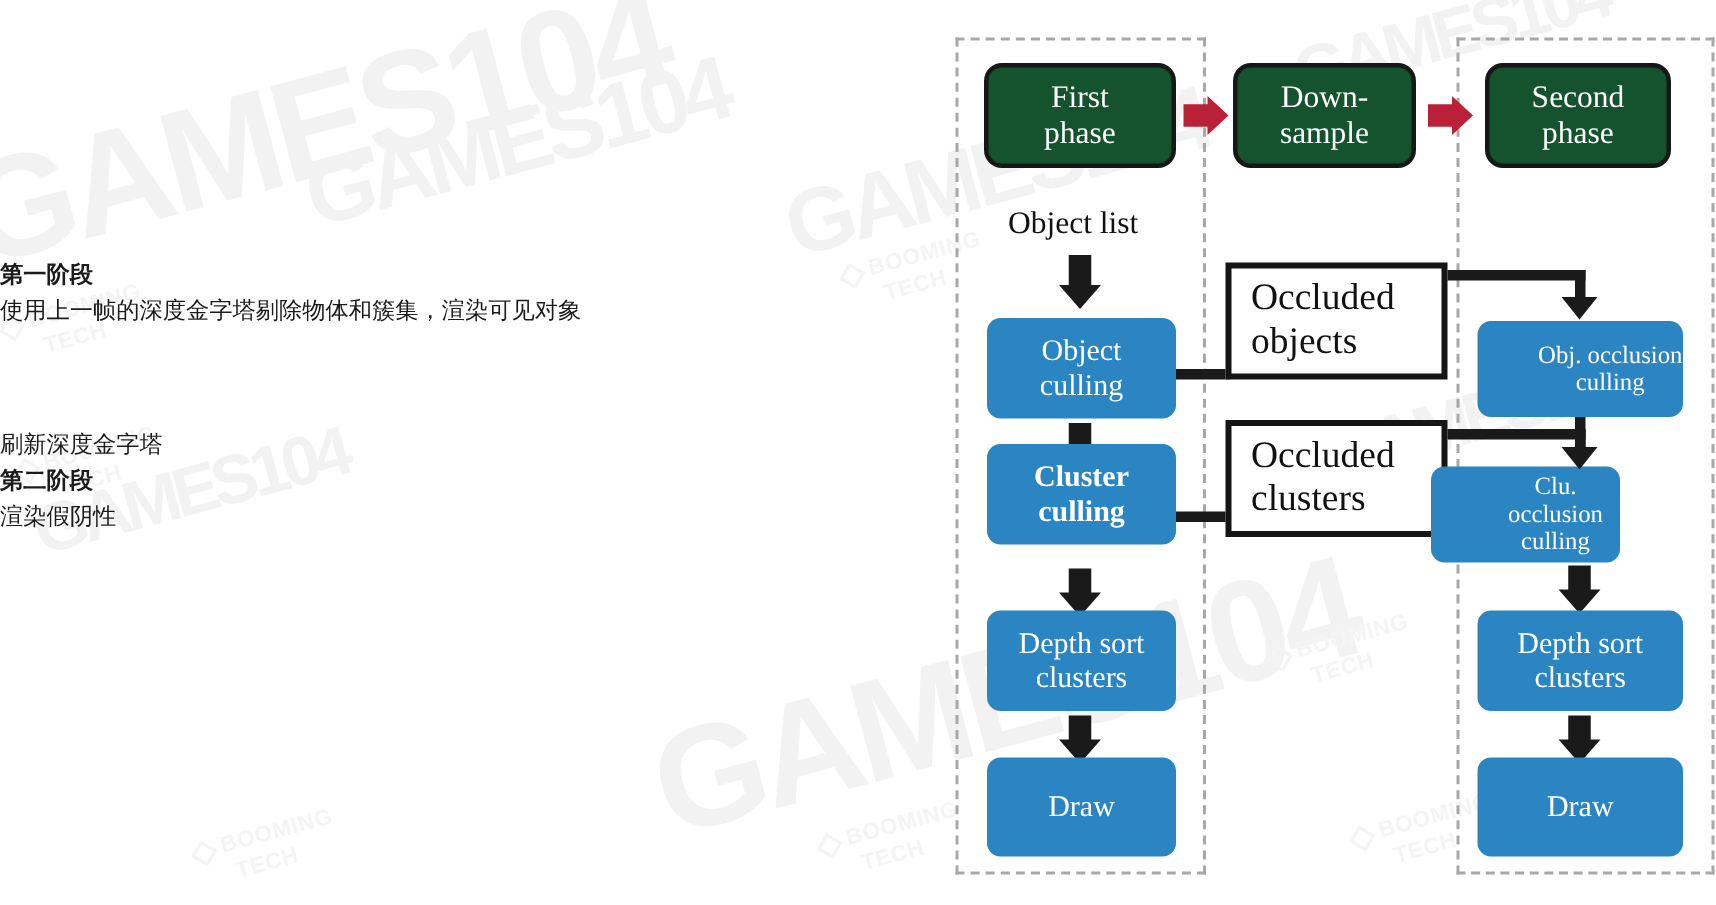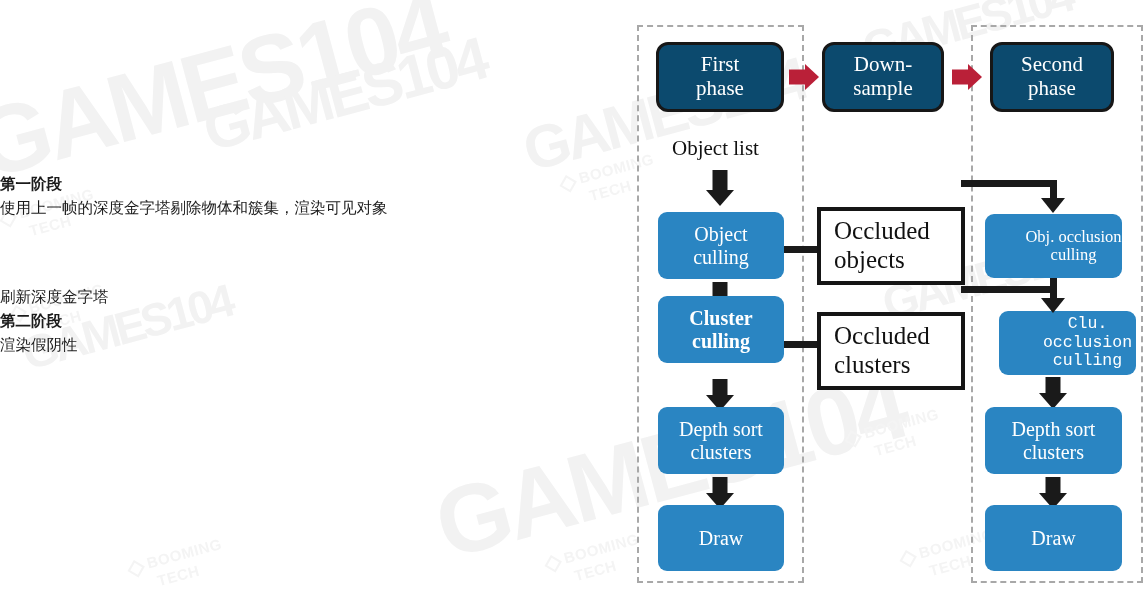--- a/index.html
+++ b/index.html
@@ -62,21 +62,21 @@
 
   .node {
     position: absolute;
     display: flex; align-items: center; justify-content: center;
     text-align: center;
     font-family: "Liberation Serif", serif;
     line-height: 1.12;
     z-index: 4;
   }
   .node.red {
-    background: #0c4a6e;
+    background: #14532d;
     border: 3px solid #171717;
     border-radius: 12px;
     color: #ffffff;
     font-size: 21px;
   }
   .node.blue {
     background: #2a85c2;
     border-radius: 9px;
     color: #ffffff;
     font-size: 20px;
@@ -84,21 +84,20 @@
   .node.blue.small { font-size: 16.5px; padding-left: 40px; }
   .node.white {
     background: #ffffff;
     border: 4px solid #151515;
     color: #111111;
     font-size: 25px;
     justify-content: flex-start;
     text-align: left;
     padding-left: 13px;
     line-height: 1.15;
-    margin-top: 32px;
   }
 
   .plain-label {
     position: absolute;
     font-family: "Liberation Serif", serif;
     font-size: 21px; color: #111111;
     z-index: 4; white-space: nowrap;
   }
 
   
@@ -249,21 +248,21 @@
     <div class="conn-arrowhead" style="left:1041px; top:198px;"></div>
 
     <div class="conn" style="left:961px; top:286px; width:96px; height:7px;"></div>
     <div class="conn" style="left:1050px; top:286px; width:7px; height:17px;"></div>
     <div class="conn-arrowhead" style="left:1041px; top:298px;"></div>
 
     <div class="node blue small" style="left:985px; top:214px; width:137px; height:64px;">Obj. occlusion<br>culling</div>
 
     <div class="conn" style="left:1050px; top:278px; width:7px; height:22px;"></div>
 
-    <div class="node blue small" style="left:999px; top:311px; width:137px; height:64px;font-family:Liberation Mono, monospace;">Clu. occlusion<br>culling</div>
+    <div class="node blue small" style="left:954px; top:311px; width:126px; height:64px;">Clu. occlusion<br>culling</div>
 
     <div class="darrow" style="left:1038px; top:377px; width:30px; height:32px;">
       <div class="stem" style="height:18px;"></div>
         <div class="head"></div>
     </div>
 
     <div class="node blue" style="left:985px; top:407px; width:137px; height:67px;">Depth sort<br>clusters</div>
 
     <div class="darrow" style="left:1038px; top:477px; width:30px; height:32px;">
       <div class="stem" style="height:18px;"></div>

